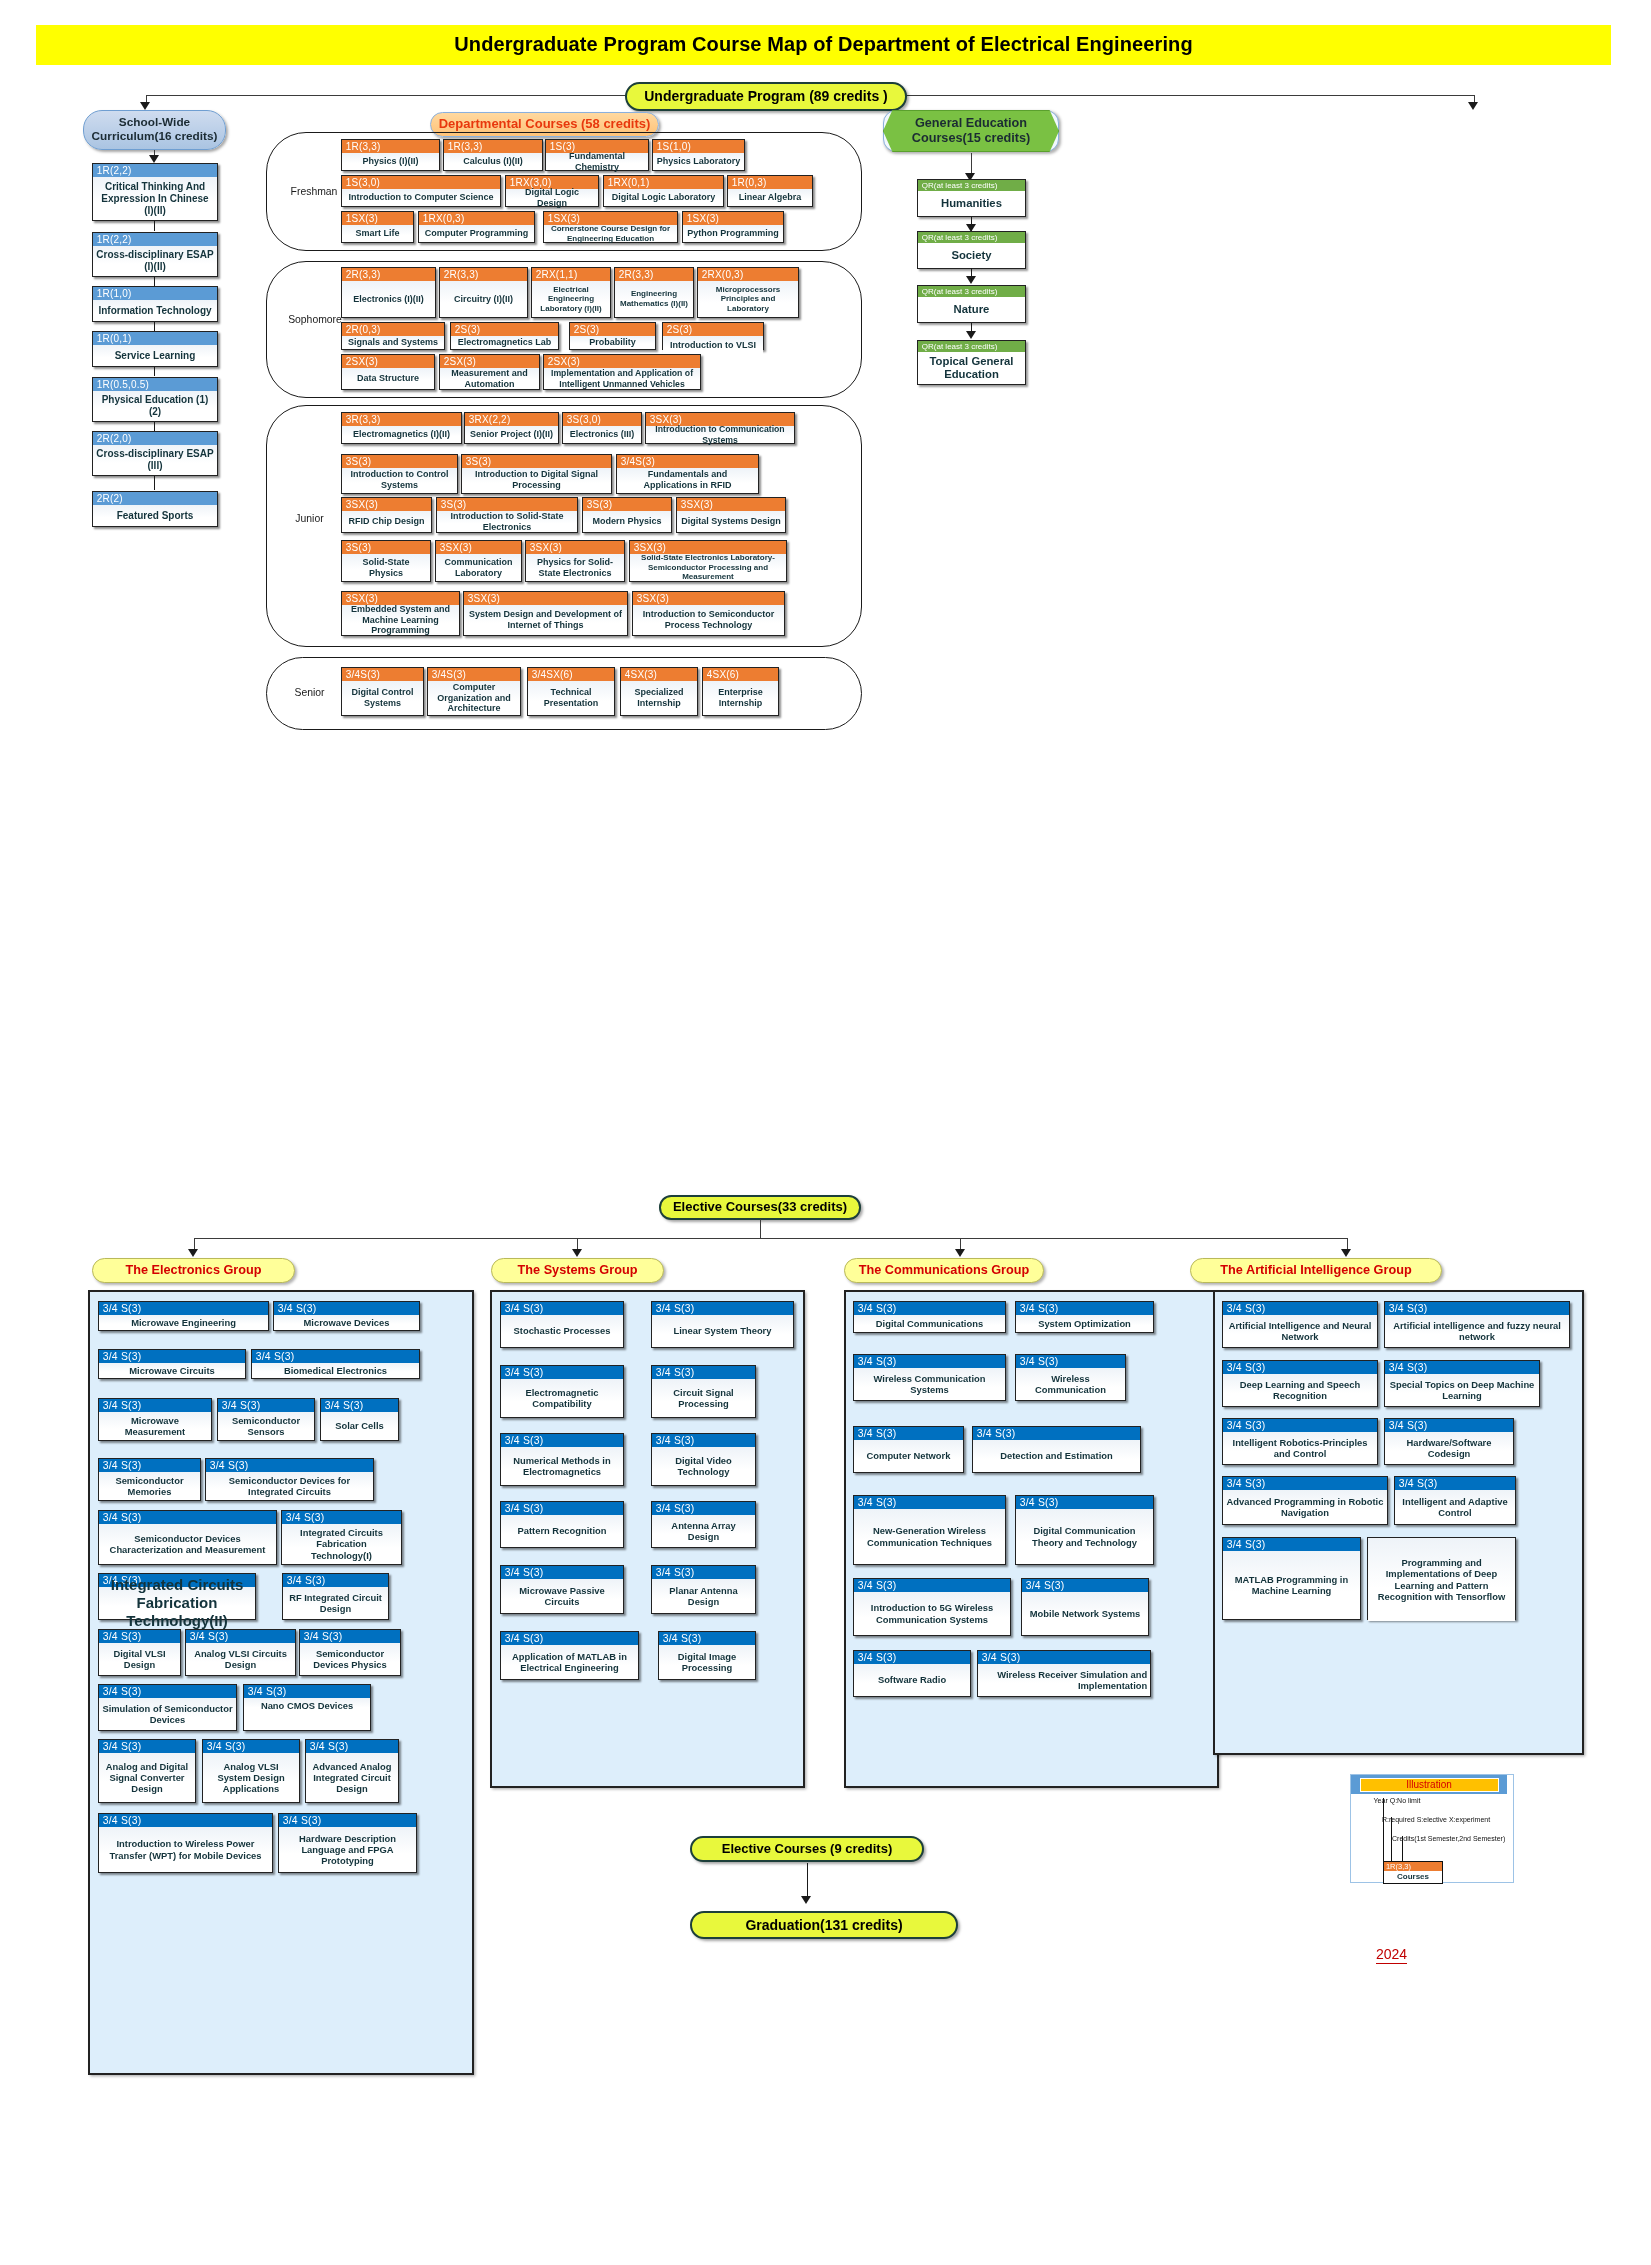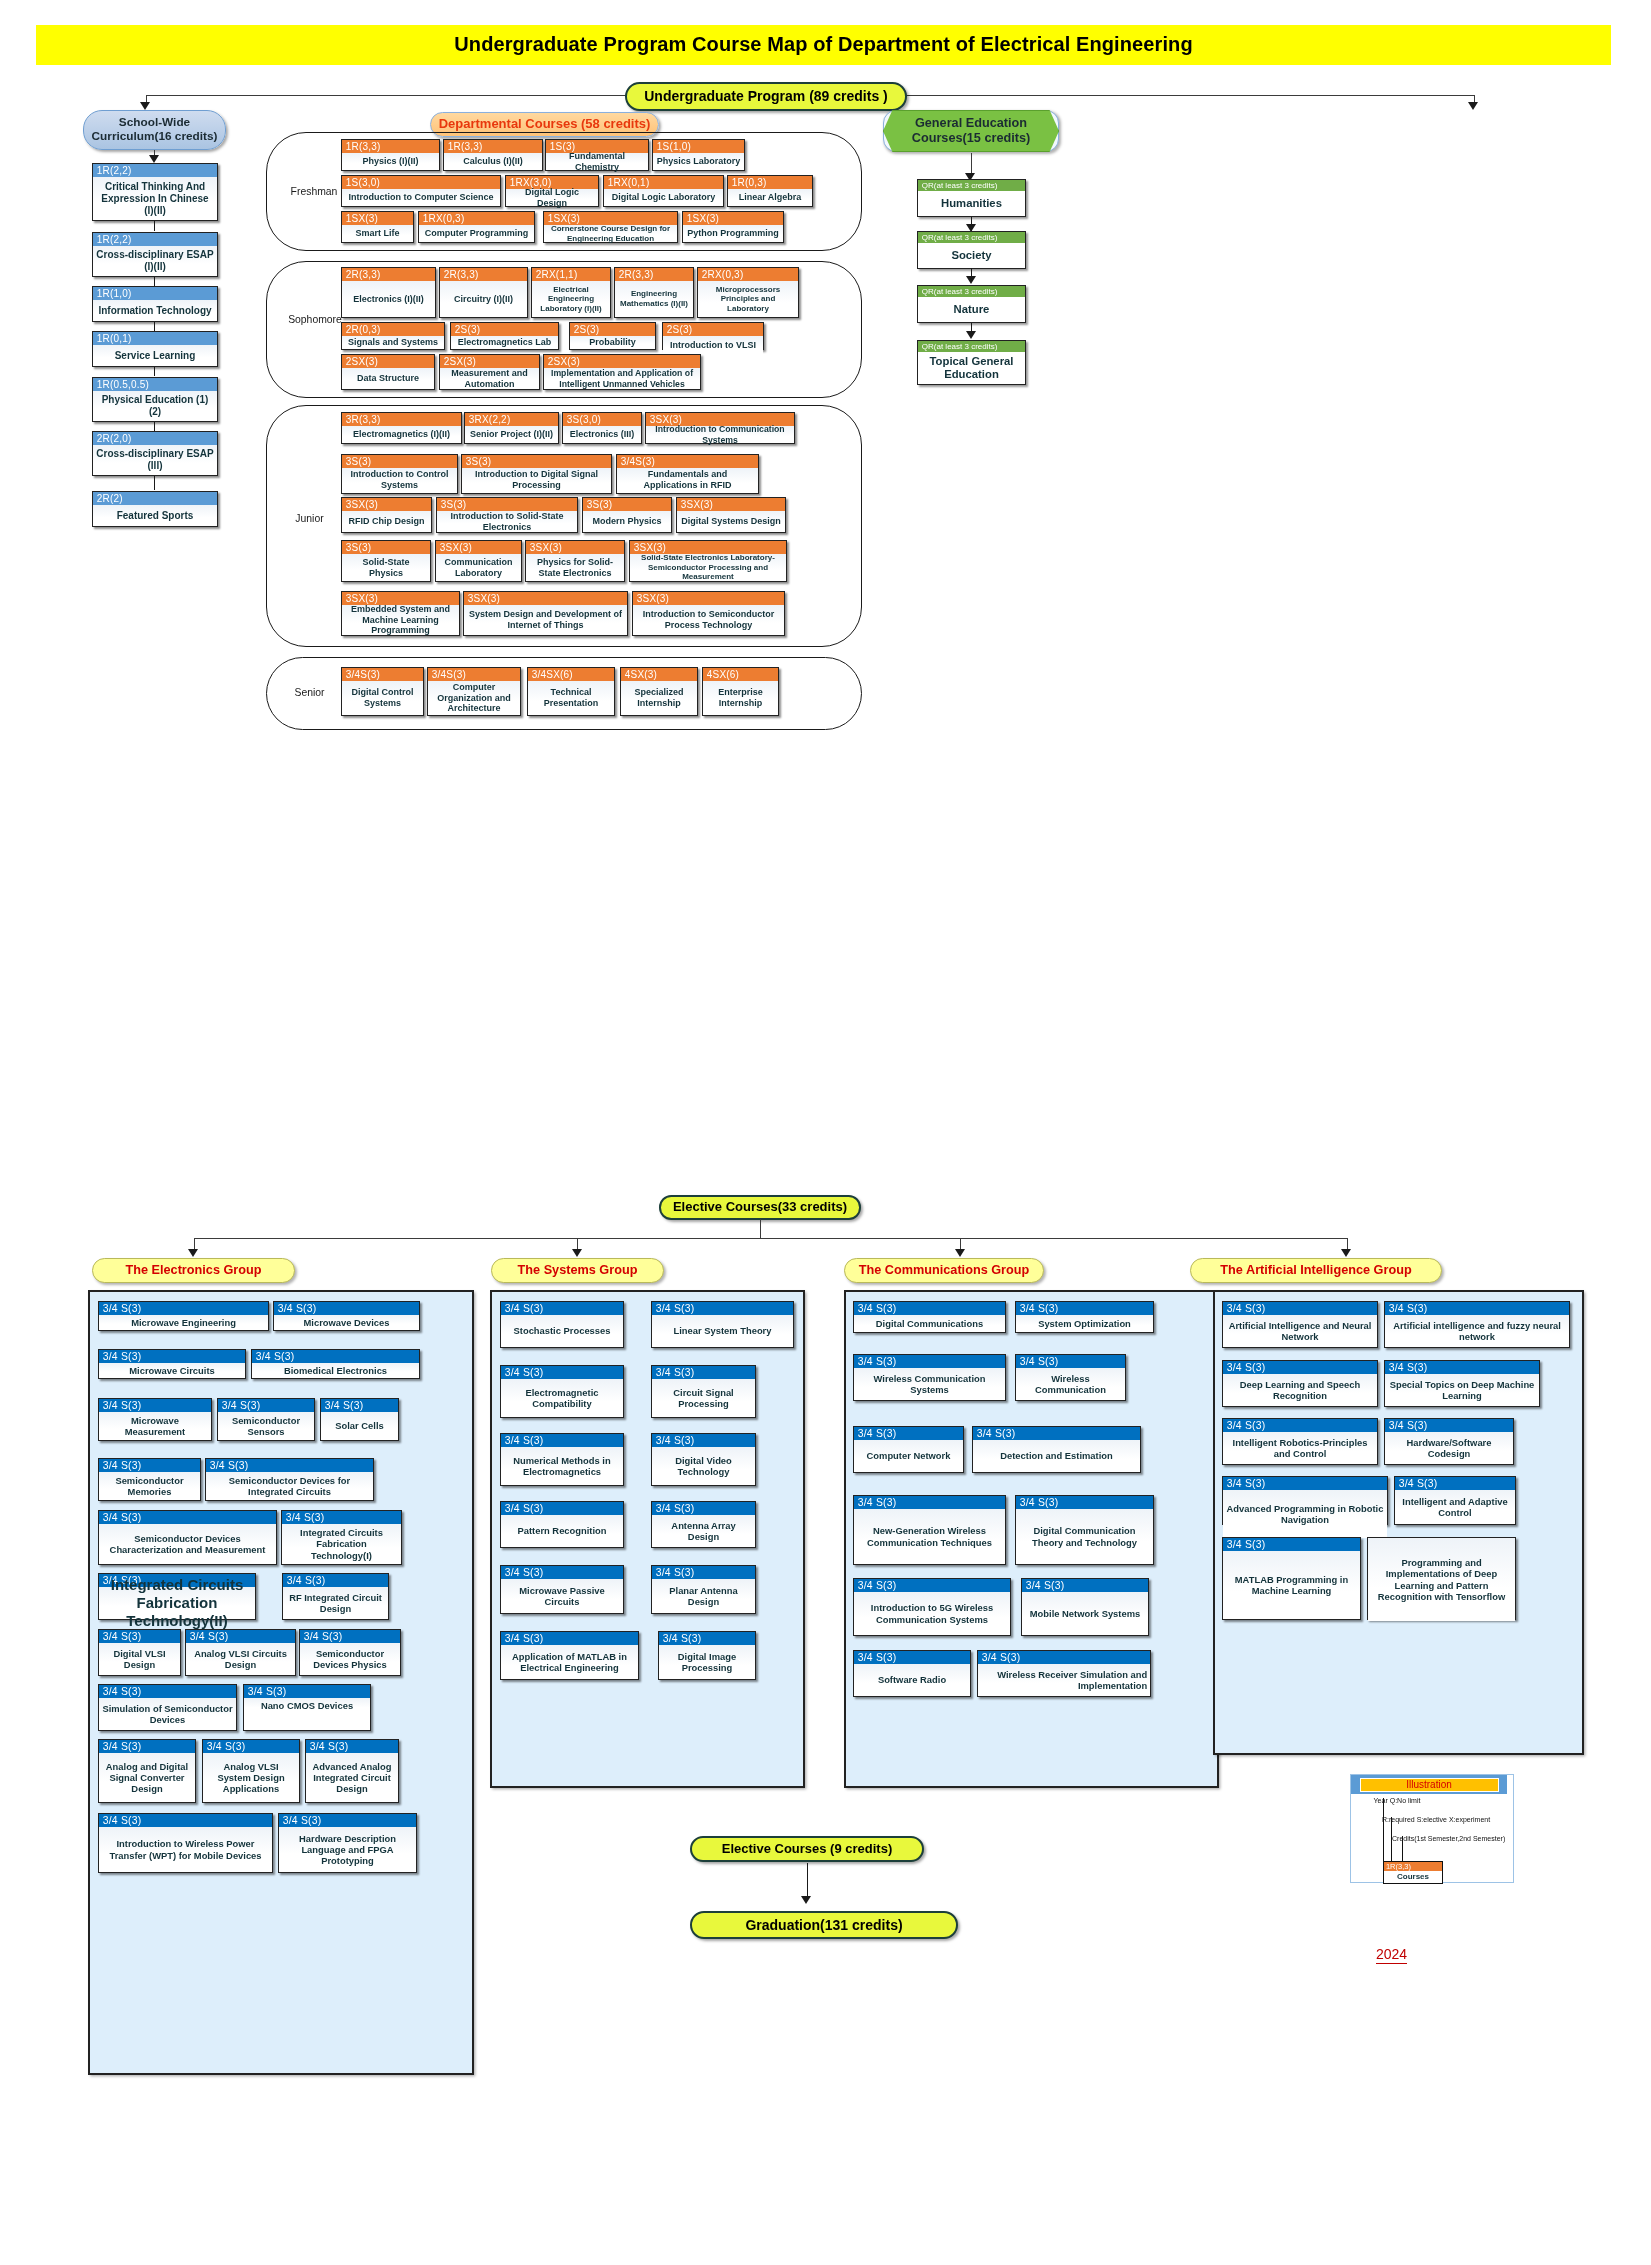--- a/index.html
+++ b/index.html
@@ -722,21 +722,21 @@
   <div class="hd">3/4 S(3)</div>
   <div class="bd" style="height:32px; font-size:9.4px;">Intelligent Robotics-Principles and Control</div>
 </div>
 <div class="card darkblue" style="left:1384px; top:1418px; width:130px; height:47px;">
   <div class="hd">3/4 S(3)</div>
   <div class="bd" style="height:32px; font-size:9.4px;">Hardware/Software Codesign</div>
 </div>
 
 <div class="card darkblue" style="left:1222px; top:1476px; width:166px; height:49px;">
   <div class="hd">3/4 S(3)</div>
-  <div class="bd" style="height:48px; font-size:9.4px;">Advanced Programming in Robotic Navigation</div>
+  <div class="bd" style="height:34px; font-size:9.4px;">Advanced Programming in Robotic Navigation</div>
 </div>
 <div class="card darkblue" style="left:1394px; top:1476px; width:122px; height:49px;">
   <div class="hd">3/4 S(3)</div>
   <div class="bd" style="height:34px; font-size:9.4px;">Intelligent and Adaptive Control</div>
 </div>
 
 <div class="card darkblue" style="left:1222px; top:1537px; width:139px; height:83px;">
   <div class="hd">3/4 S(3)</div>
   <div class="bd" style="height:68px; font-size:9.4px;">MATLAB Programming in Machine Learning</div>
 </div>

